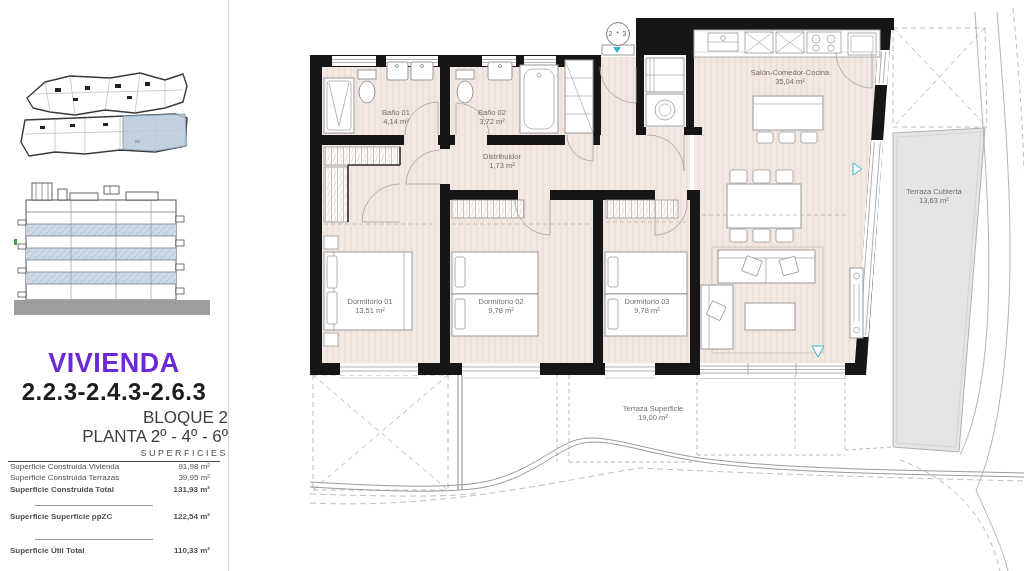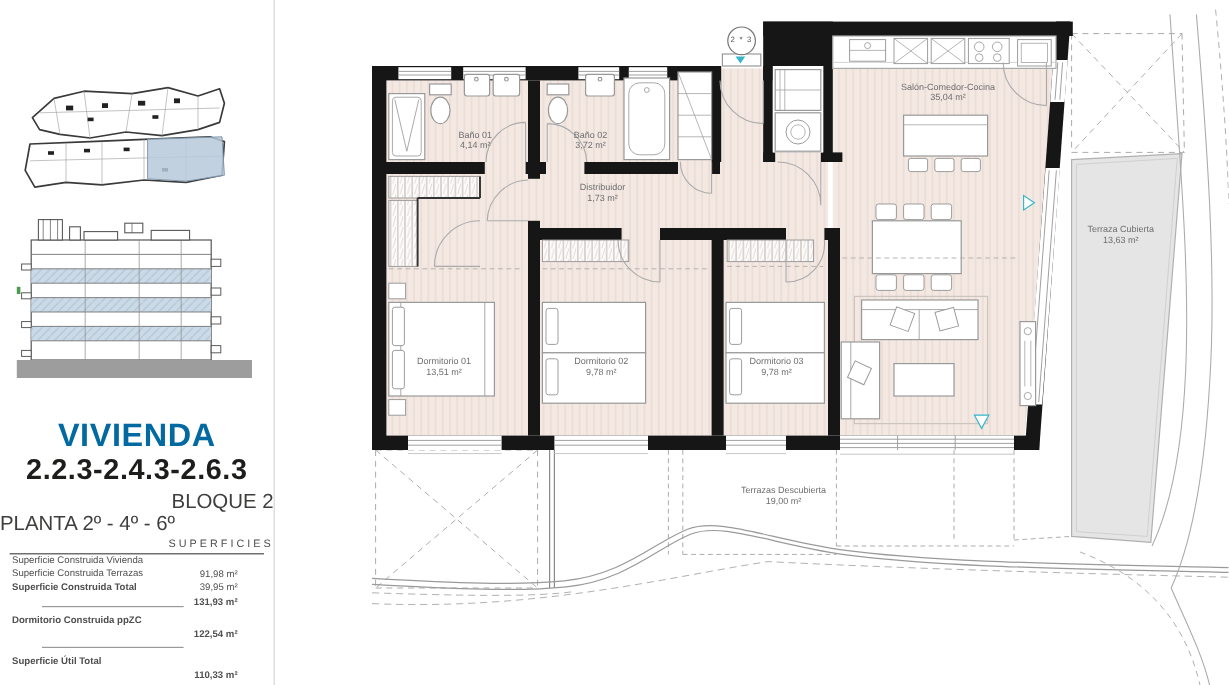--- a/index.html
+++ b/index.html
@@ -3,32 +3,32 @@
 <meta charset="utf-8">
 <style>
   html,body{margin:0;padding:0;background:#fff;}
   #page{position:relative;width:1024px;height:571px;background:#fff;overflow:hidden;
         font-family:"Liberation Sans", sans-serif;}
   #plan-svg{position:absolute;left:0;top:0;}
   .divider{position:absolute;left:228px;top:0;width:1px;height:571px;background:#d6d6d6;}
   
   .sb{position:absolute;left:0;top:0;width:228px;height:571px;}
   .sb-title{position:absolute;left:0;top:348px;width:228px;text-align:center;
-            font-size:27px;font-weight:700;color:#0369a1;letter-spacing:.5px;}
+            font-size:27px;font-weight:700;color:#6d28d9;letter-spacing:.5px;}
   .sb-sub{position:absolute;left:0;top:378px;width:228px;text-align:center;
           font-size:24px;font-weight:700;color:#1d1d1b;letter-spacing:.5px;}
   .sb-blq{position:absolute;left:0;top:408px;width:228px;text-align:right;
           font-size:17px;color:#3e3e3d;}
-  .sb-pl{position:absolute;left:0;top:427px;width:228px;text-align:left;
+  .sb-pl{position:absolute;left:0;top:427px;width:228px;text-align:right;
          font-size:17px;color:#3e3e3d;}
   .sb-sup{position:absolute;left:0;top:448px;width:228px;text-align:right;
           font-size:9px;color:#4c4c4c;letter-spacing:2.5px;}
   .sb-rule{position:absolute;left:8px;top:461px;width:212px;height:1px;background:#4c4c4c;}
   .srow{position:absolute;left:10px;width:200px;font-size:8px;color:#4f4f4f;}
-  .srow .v{position:absolute;right:12px;top:0;margin-top:12px;}
+  .srow .v{position:absolute;right:0;top:0;}
   .srow.b{font-weight:700;}
   .sline{position:absolute;left:35px;width:118px;height:1px;background:#9a9a9a;}
   
   .rlbl{position:absolute;transform:translate(-50%,-50%);text-align:center;
         font-size:7.5px;line-height:1.25;color:#6e6e6e;white-space:nowrap;}
   .rlbl span{display:block;text-align:center;}
   .entry-badge{position:absolute;left:606px;top:22px;width:22px;height:22px;border:1px solid #777;
                border-radius:50%;background:#fff;font-size:6.5px;color:#555;text-align:center;
                line-height:22px;letter-spacing:1px;}
   .entry-arrow{position:absolute;left:613px;top:47px;width:0;height:0;
@@ -368,21 +368,21 @@
     <div class="srow" style="top:473px">
       <span>Superficie Construida Terrazas</span>
       <span class="v">39,95 m²</span>
     </div>
     <div class="srow b" style="top:485px">
       <span>Superficie Construida Total</span>
       <span class="v">131,93 m²</span>
     </div>
     <div class="sline" style="top:505px"></div>
     <div class="srow b" style="top:512px">
-      <span>Dormitorio Construida ppZC</span>
+      <span>Superficie Superficie ppZC</span>
       <span class="v">122,54 m²</span>
     </div>
     <div class="sline" style="top:539px"></div>
     <div class="srow b" style="top:546px">
       <span>Superficie Útil Total</span>
       <span class="v">110,33 m²</span>
     </div>
   </div>
 
   <div class="divider"></div>
@@ -413,19 +413,19 @@
   </div>
   <div class="rlbl" style="left:647px;top:306px">
     <span>Dormitorio 03</span>
       <span>9,78 m²</span>
   </div>
   <div class="rlbl" style="left:934px;top:196px">
     <span>Terraza Cubierta</span>
       <span>13,63 m²</span>
   </div>
   <div class="rlbl" style="left:653px;top:413px">
-    <span>Terrazas Descubierta</span>
+    <span>Terraza Superficie</span>
       <span>19,00 m²</span>
   </div>
 
   <div class="entry-badge">2 * 3</div>
   <div class="entry-arrow"></div>
 </div>
 
 </body></html>

